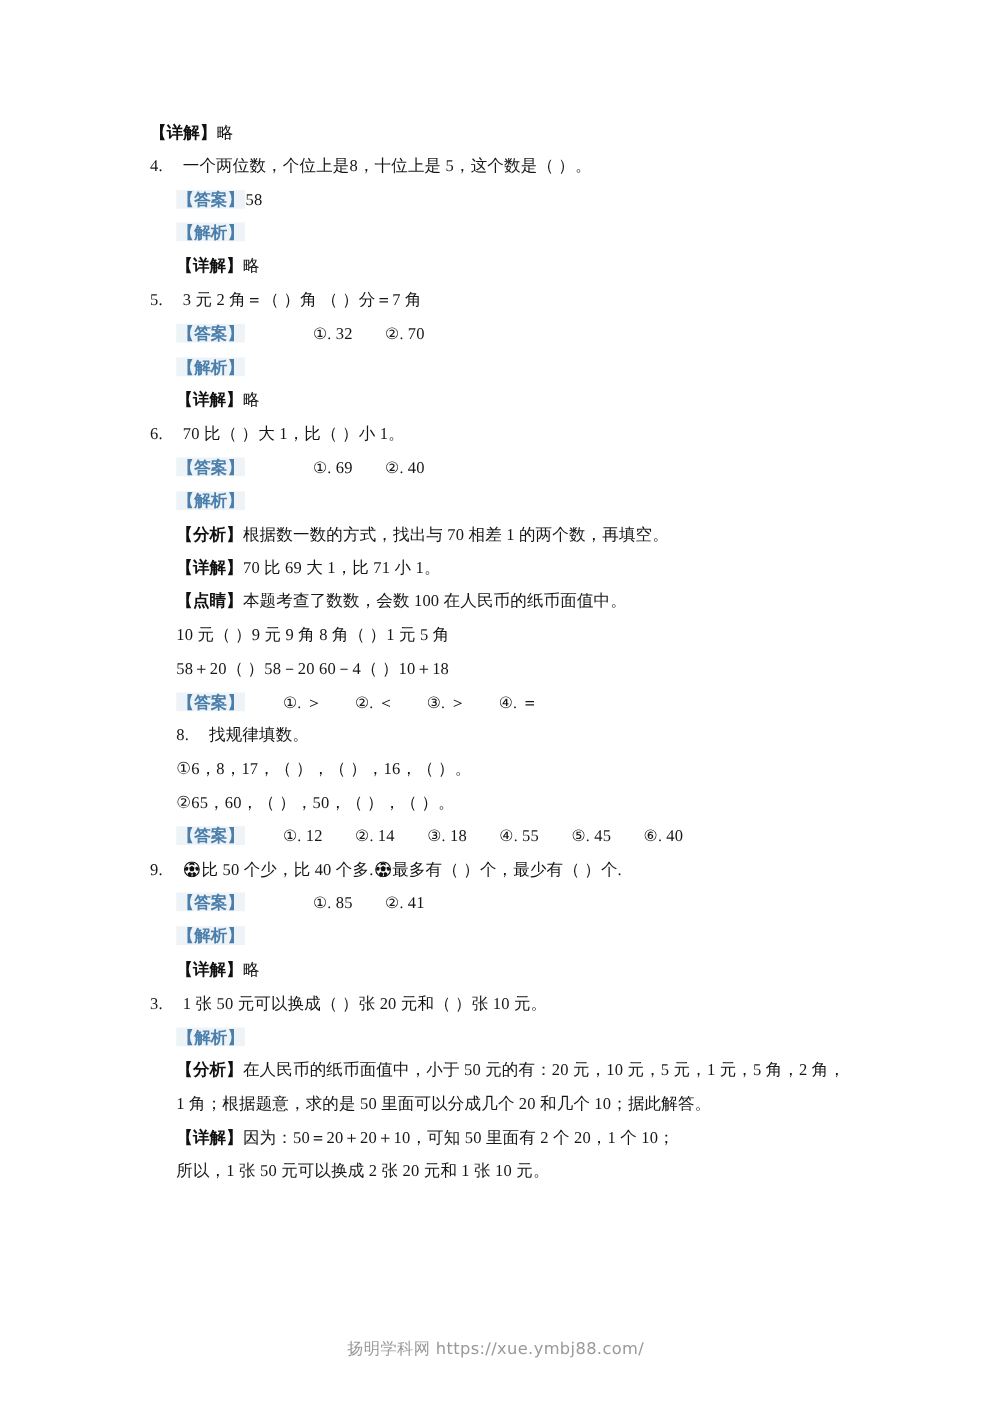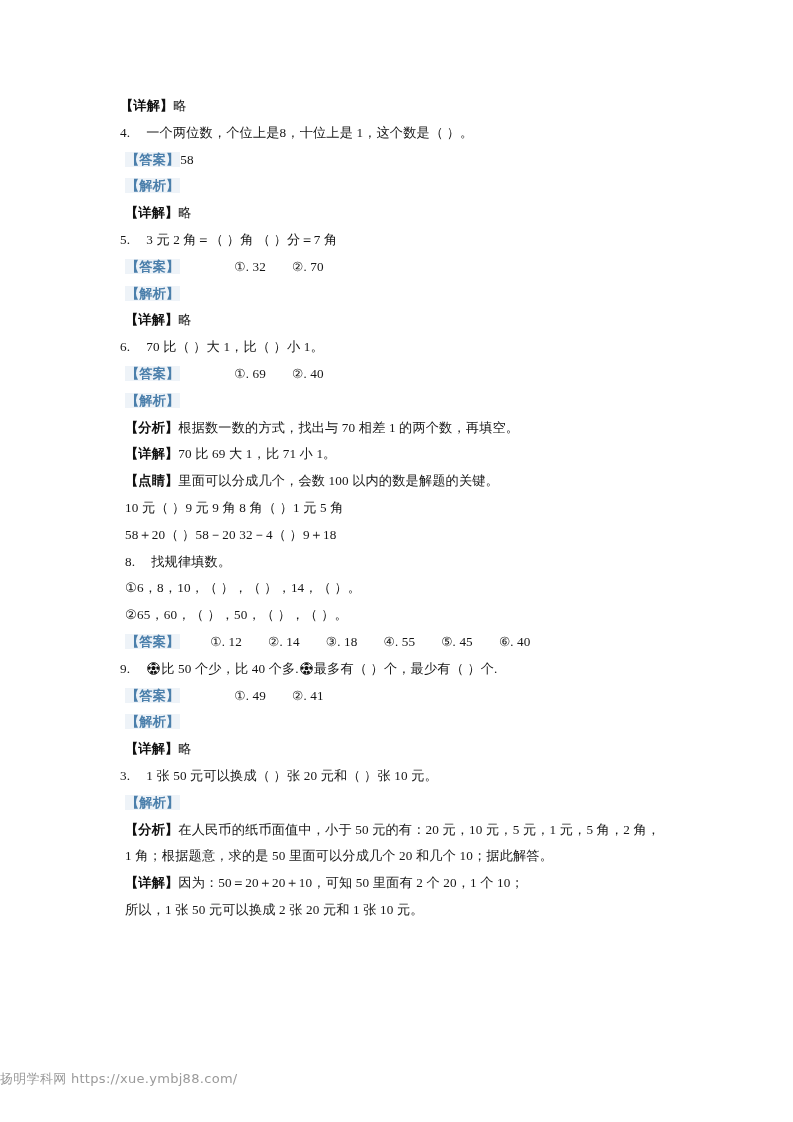--- a/index.html
+++ b/index.html
@@ -37,20 +37,21 @@
     height: 26.8px;
     line-height: 26.8px;
     font-size: 13.2px;
     white-space: nowrap;
     letter-spacing: 0.15px;
     color: #161616;
   }
 
   .line.indent {
     padding-left: 5px;
+    margin-left: 16px;
   }
 
   
   .tag {
     color: #4b7fab;
     background: #eef3f8;
     font-weight: 600;
     padding: 0 1px;
   }
 
@@ -81,39 +82,39 @@
     height: 13px;
     vertical-align: -2px;
     margin: 0 1px;
   }
 
   .footer {
     position: absolute;
     left: 0;
     top: 1070px;
     width: 793px;
-    text-align: left;
+    text-align: center;
     font-family: "DejaVu Sans", "Liberation Sans", sans-serif;
     font-size: 13px;
     color: #9a9a9a;
     letter-spacing: 0.3px;
   }
 </style>
 </head>
 <body>
 
 <div class="page">
   <div class="content">
 
     <div class="line">
       <span class="tag-plain">【详解】</span><span>略</span>
     </div>
 
     <div class="line">
-      <span>4.</span><span class="sp-sm"></span><span>一个两位数，个位上是8，十位上是 1，这个数是（          ）。</span>
+      <span>4.</span><span class="sp-sm"></span><span>一个两位数，个位上是8，十位上是 5，这个数是（          ）。</span>
     </div>
     <div class="line indent">
       <span class="tag">【答案】</span><span>58</span>
     </div>
     <div class="line indent">
       <span class="tag">【解析】</span>
     </div>
     <div class="line indent">
       <span class="tag-plain">【详解】</span><span>略</span>
     </div>
@@ -140,35 +141,38 @@
     <div class="line indent">
       <span class="tag">【解析】</span>
     </div>
     <div class="line indent">
       <span class="tag-plain">【分析】</span><span>根据数一数的方式，找出与 70 相差 1 的两个数，再填空。</span>
     </div>
     <div class="line indent">
       <span class="tag-plain">【详解】</span><span>70 比 69 大 1，比 71 小 1。</span>
     </div>
     <div class="line indent">
-      <span class="tag-plain">【点睛】</span><span>里面可以分成几个，会数 100 以内的数是解题的关键。</span>
+      <span class="tag-plain">【点睛】</span><span>本题考查了数数，会数 100 在人民币的纸币面值中。</span>
     </div>
 
     <div class="line indent">
       <span>10 元（          ）9 元 9 角      8 角（          ）1 元 5 角</span>
     </div>
     <div class="line indent">
-      <span>58＋20（          ）58－20     32－4（          ）9＋18</span>
+      <span>58＋20（          ）58－20     60－4（          ）10＋18</span>
+    </div>
+    <div class="line indent">
+      <span class="tag">【答案】</span><span class="sp-md"></span><span class="ans-item"><span class="circnum">①.</span> <span>＞</span></span><span class="ans-item"><span class="circnum">②.</span> <span>＜</span></span><span class="ans-item"><span class="circnum">③.</span> <span>＞</span></span><span class="ans-item"><span class="circnum">④.</span> <span>＝</span></span>
     </div>
 
     <div class="line indent">
       <span>8.</span><span class="sp-sm"></span><span>找规律填数。</span>
     </div>
     <div class="line indent">
-      <span>①6，8，10，（        ），（        ），14，（        ）。</span>
+      <span>①6，8，17，（        ），（        ），16，（        ）。</span>
     </div>
     <div class="line indent">
       <span>②65，60，（         ），50，（         ），（         ）。</span>
     </div>
     <div class="line indent">
       <span class="tag">【答案】</span><span class="sp-md"></span><span class="ans-item"><span class="circnum">①.</span> <span>12</span></span><span class="ans-item"><span class="circnum">②.</span> <span>14</span></span><span class="ans-item"><span class="circnum">③.</span> <span>18</span></span><span class="ans-item"><span class="circnum">④.</span> <span>55</span></span><span class="ans-item"><span class="circnum">⑤.</span> <span>45</span></span><span class="ans-item"><span class="circnum">⑥.</span> <span>40</span></span>
     </div>
 
     <div class="line">
       <span>9.</span><span class="sp-sm"></span><span class="ball"><svg viewBox="0 0 32 32" width="13" height="13">
@@ -183,21 +187,21 @@
             <circle cx="16" cy="16" r="14.5" fill="#ffffff" stroke="#111" stroke-width="2.2"></circle>
             <polygon points="16,9 21.5,13 19.4,19.6 12.6,19.6 10.5,13" fill="#111"></polygon>
             <polygon points="16,1.8 20.5,4 21.5,8.4 16,6.5 10.5,8.4 11.5,4" fill="#111"></polygon>
             <polygon points="1.9,13.6 5.8,10.3 9.6,12.6 8,18.3 3.3,18.8" fill="#111"></polygon>
             <polygon points="30.1,13.6 26.2,10.3 22.4,12.6 24,18.3 28.7,18.8" fill="#111"></polygon>
             <polygon points="9.2,29 7.5,24.3 11.4,21.1 16,23.6 15.3,28.8" fill="#111"></polygon>
             <polygon points="22.8,29 24.5,24.3 20.6,21.1 16.9,23.3 17.6,28.8" fill="#111"></polygon>
           </svg></span><span>最多有（          ）个，最少有（          ）个.</span>
     </div>
     <div class="line indent">
-      <span class="tag">【答案】</span><span class="sp-lg"></span><span class="ans-item"><span class="circnum">①.</span> <span>49</span></span><span class="ans-item"><span class="circnum">②.</span> <span>41</span></span>
+      <span class="tag">【答案】</span><span class="sp-lg"></span><span class="ans-item"><span class="circnum">①.</span> <span>85</span></span><span class="ans-item"><span class="circnum">②.</span> <span>41</span></span>
     </div>
     <div class="line indent">
       <span class="tag">【解析】</span>
     </div>
     <div class="line indent">
       <span class="tag-plain">【详解】</span><span>略</span>
     </div>
 
     <div class="line">
       <span>3.</span><span class="sp-sm"></span><span>1 张 50 元可以换成（          ）张 20 元和（          ）张 10 元。</span>

